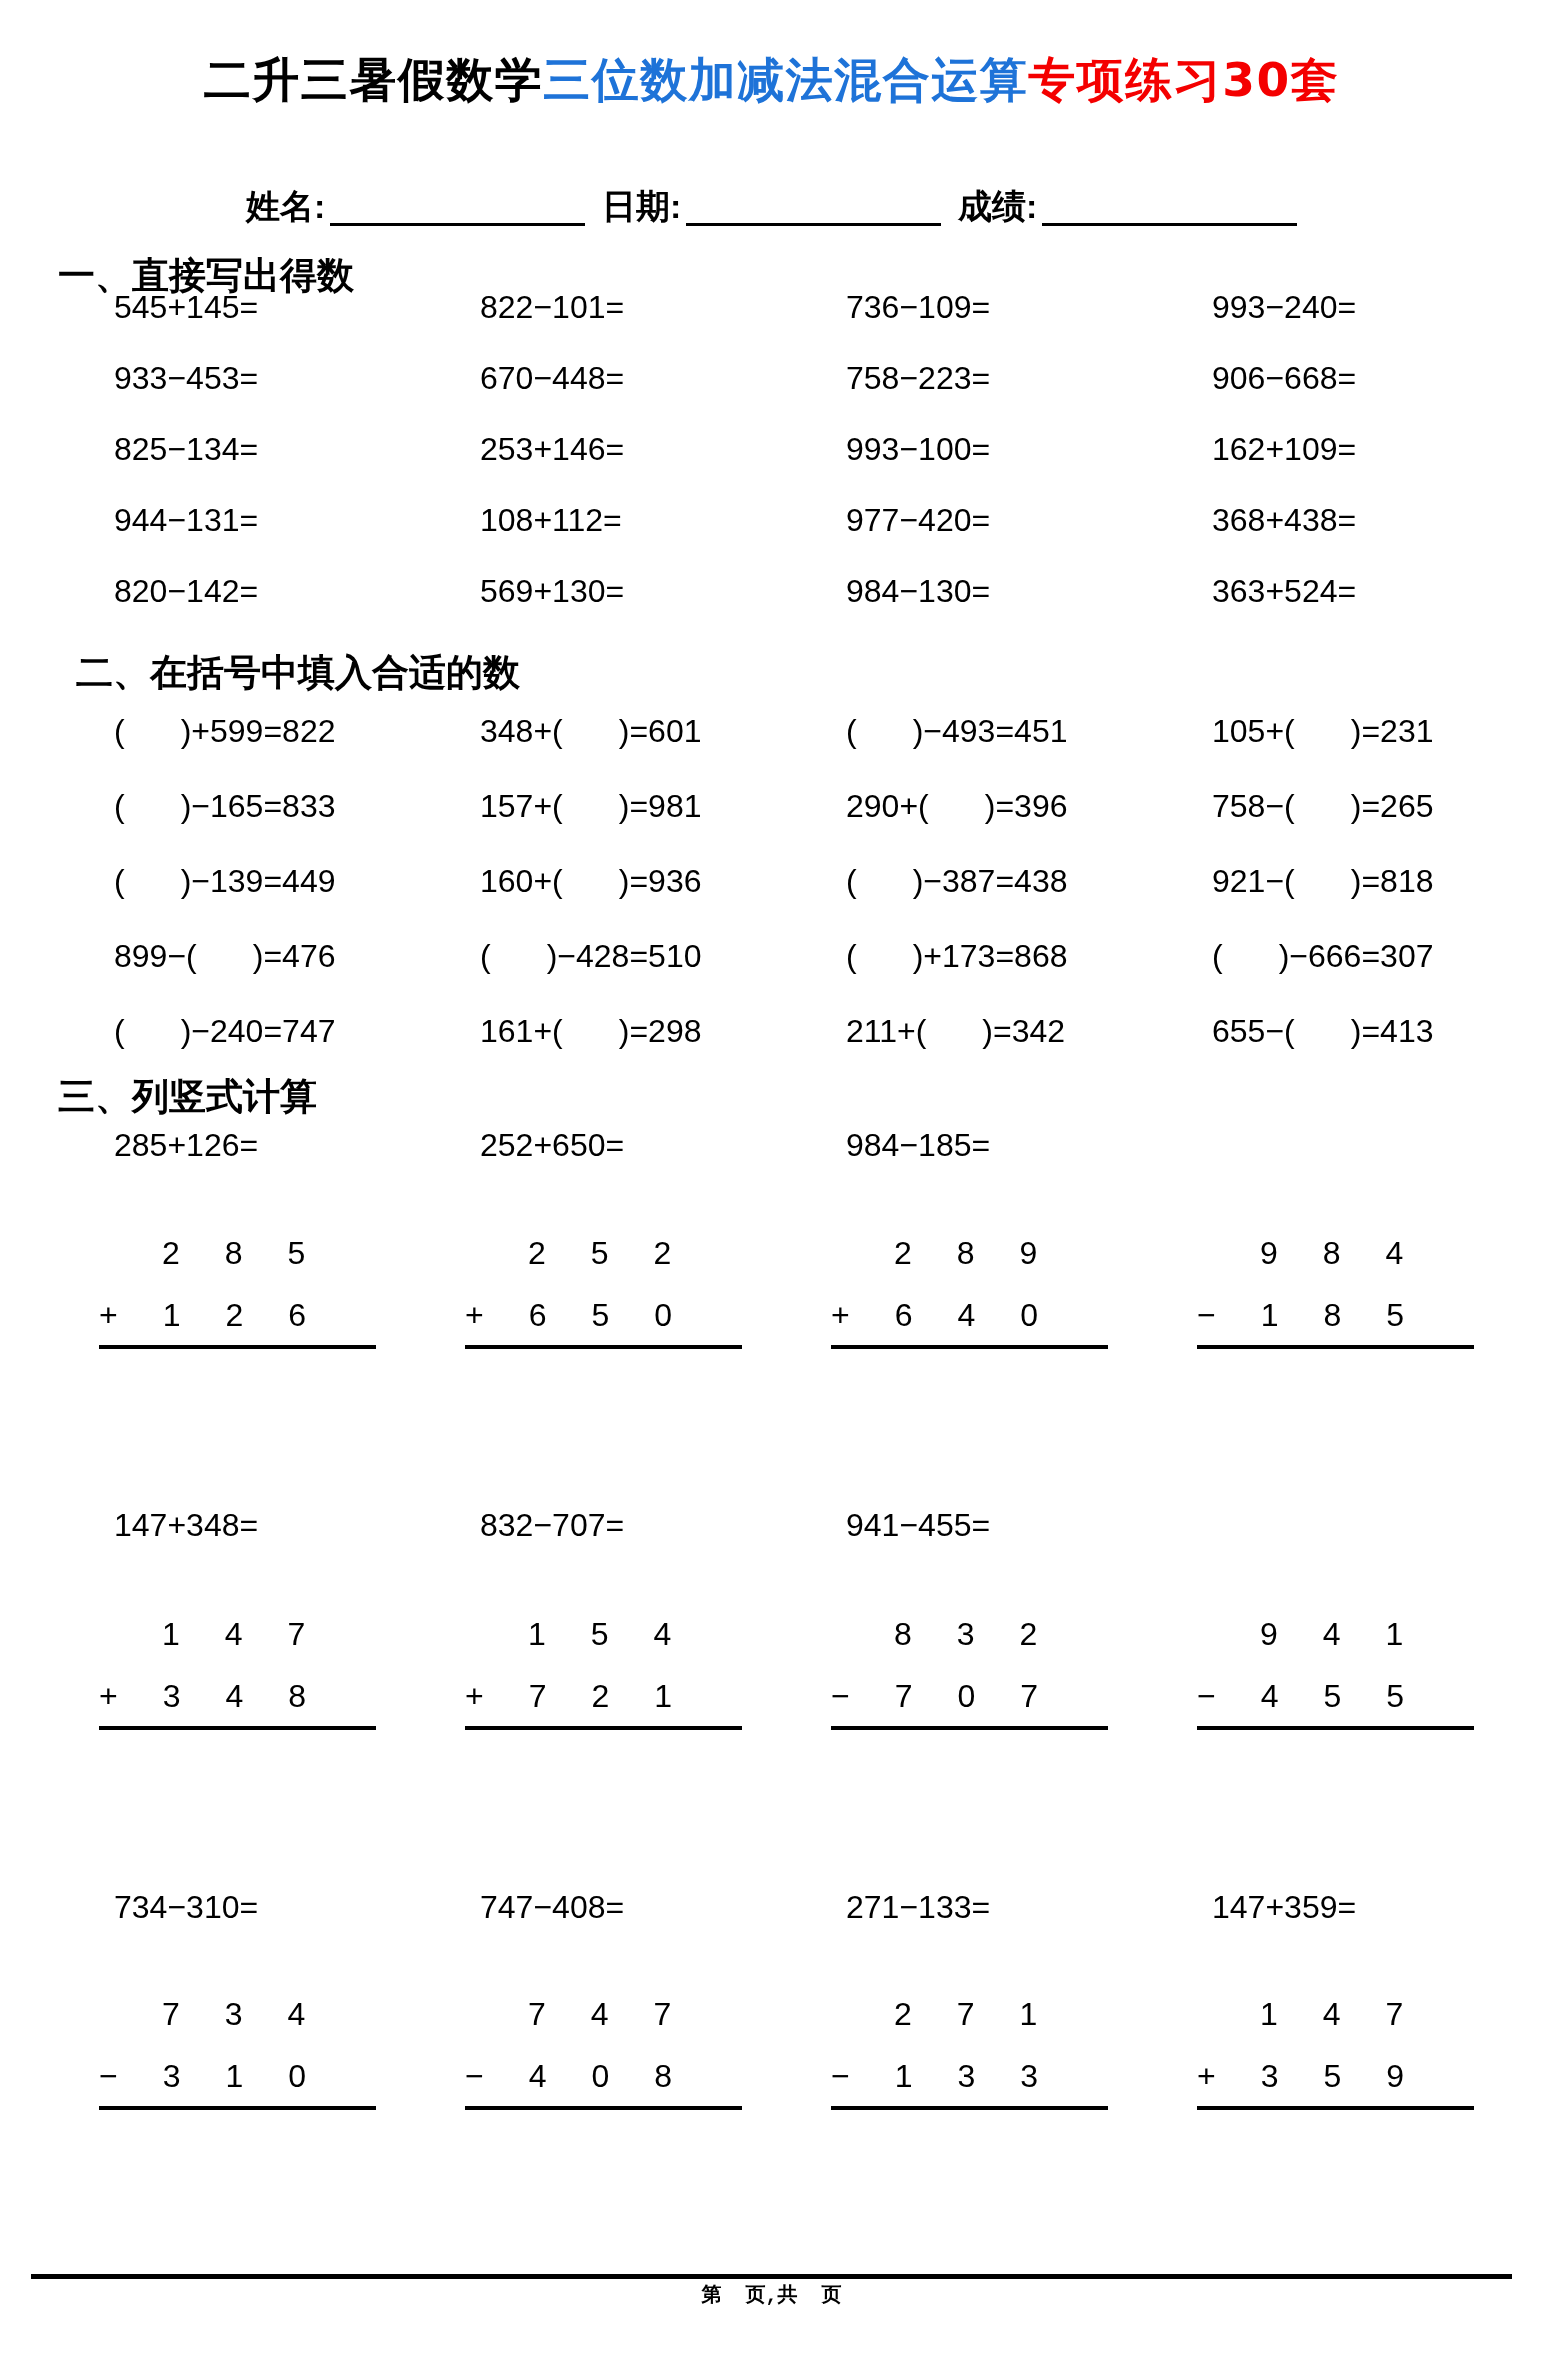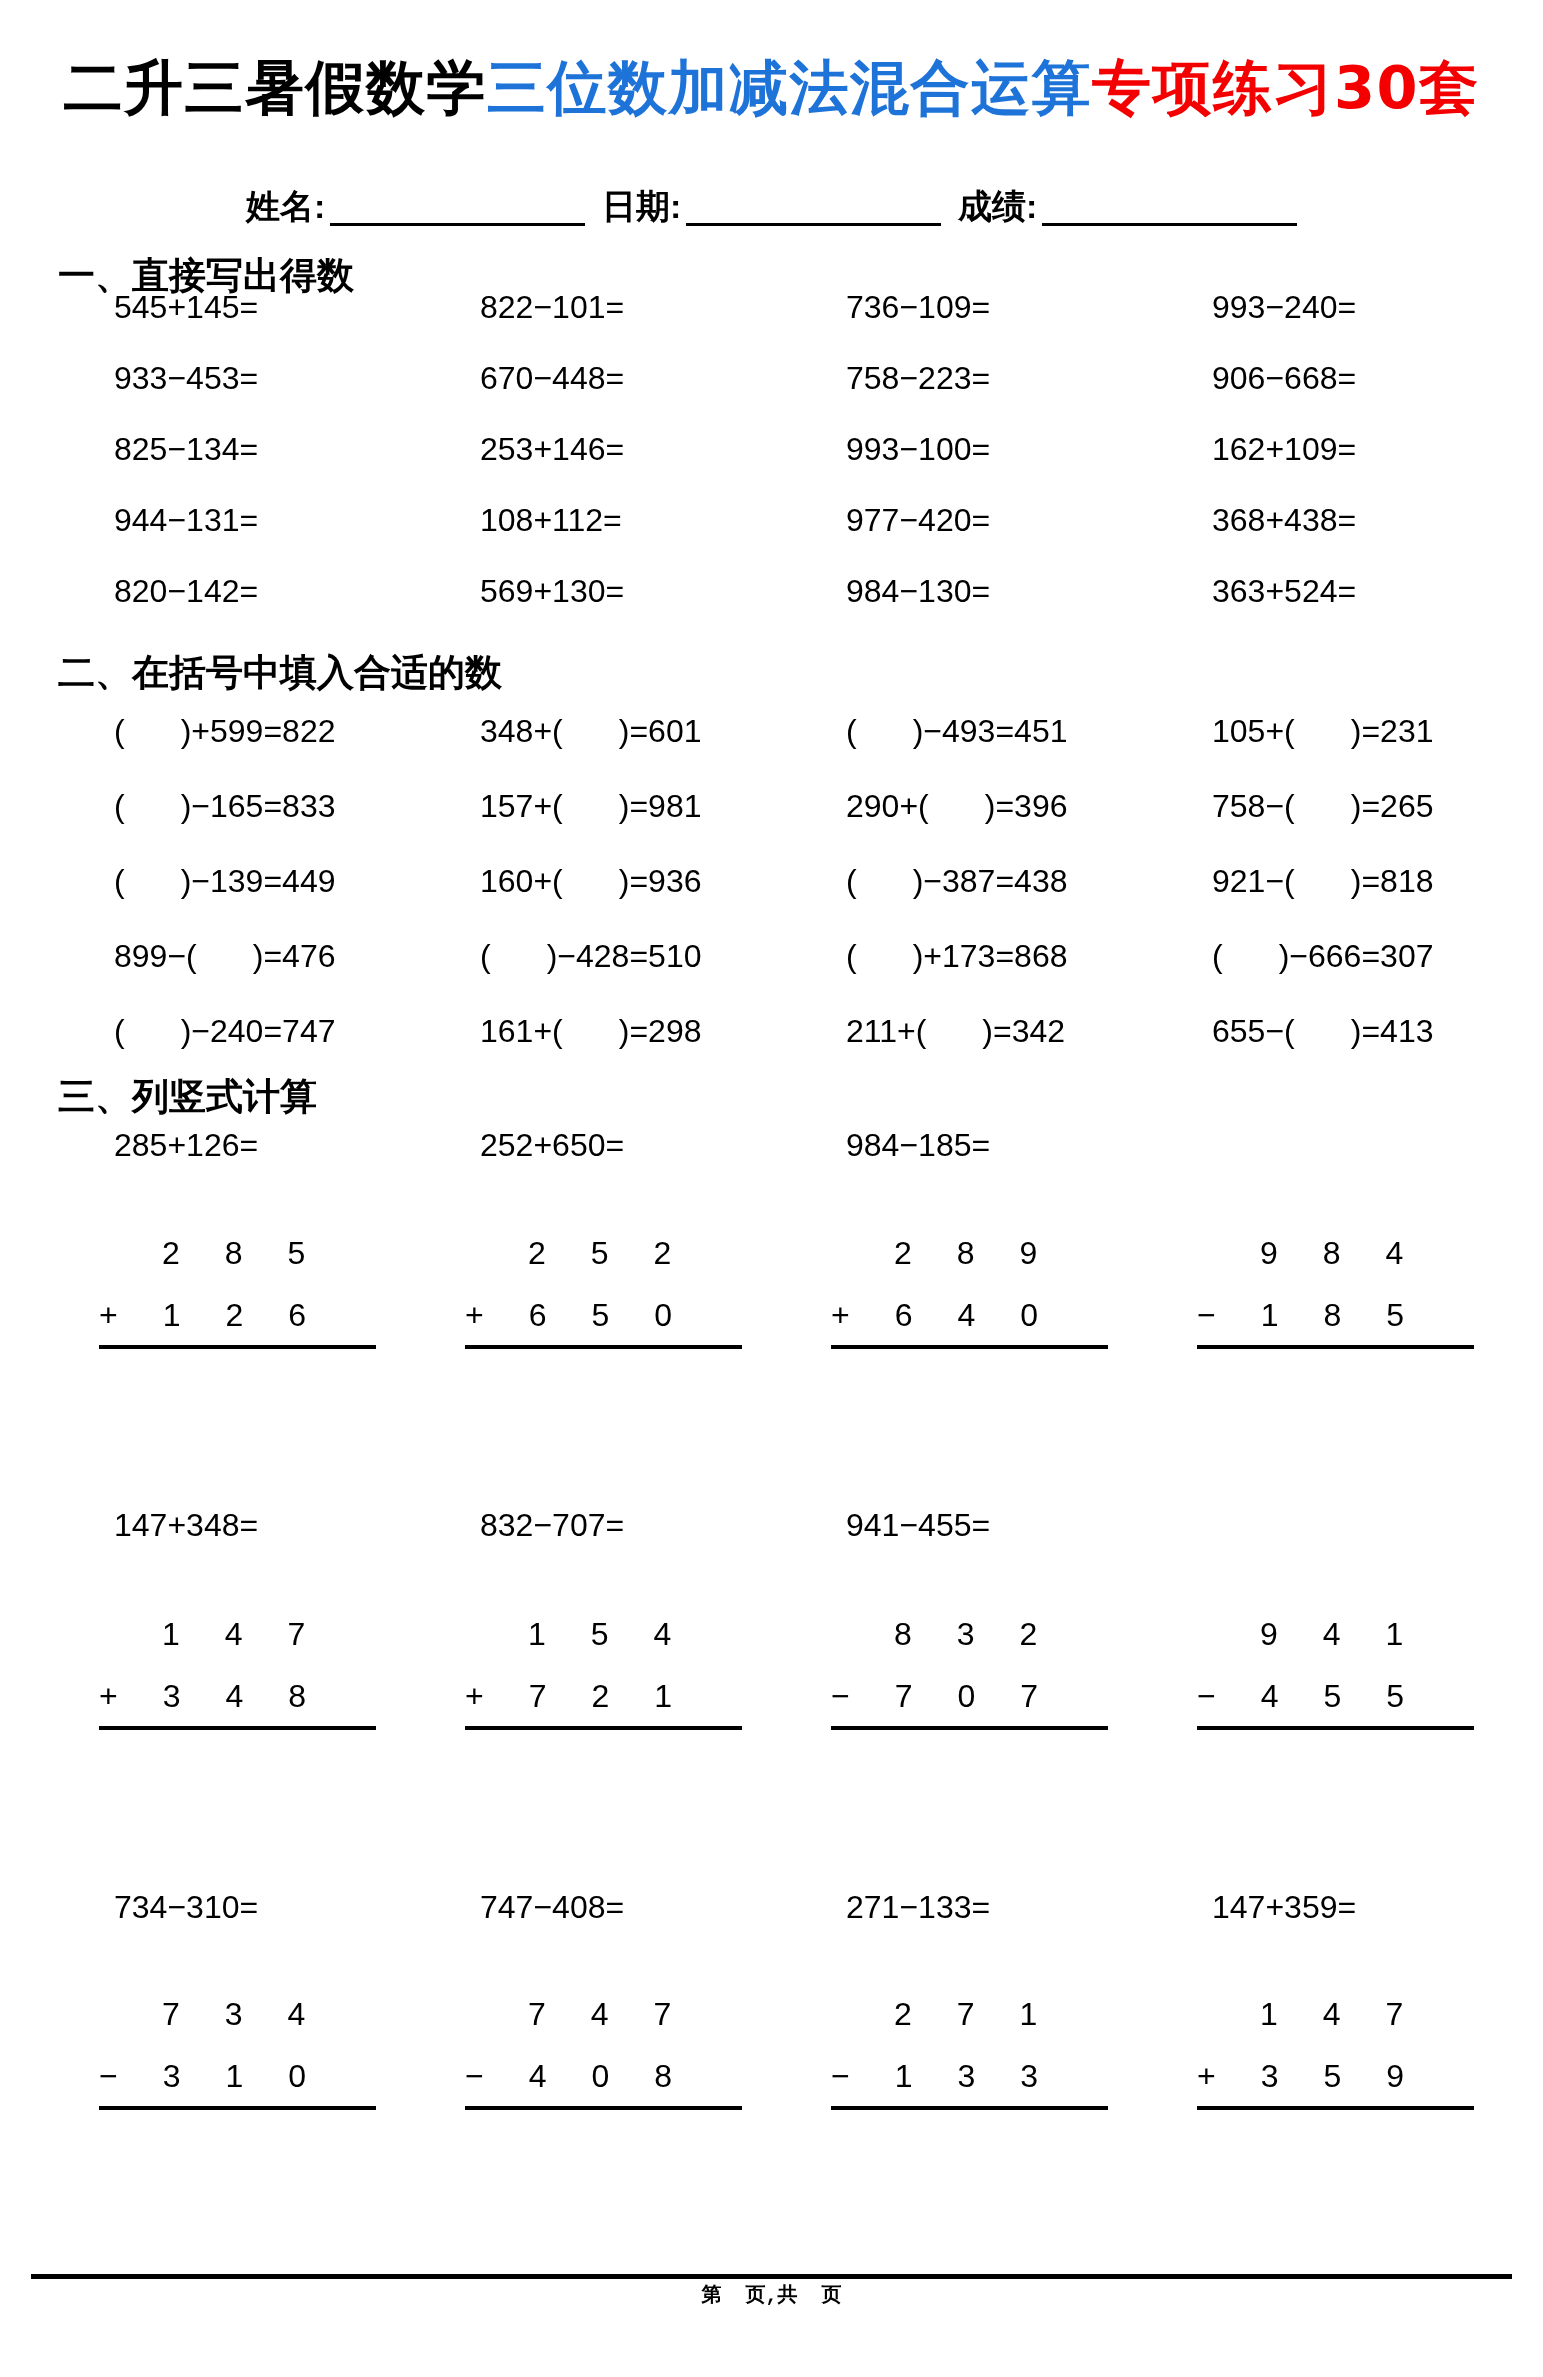--- a/index.html
+++ b/index.html
@@ -3,41 +3,41 @@
 <meta charset="utf-8">
 <style>
   html,body { margin:0; padding:0; background:#fff; }
   .page {
     position:relative; width:1543px; height:2377px; background:#ffffff;
     font-family:"Liberation Sans","DejaVu Sans",sans-serif; color:#000;
     overflow:hidden;
   }
   .title {
     position:absolute; top:49px; left:0; width:100%;
-    text-align:center; font-size:59px; font-weight:bold;
+    text-align:center; font-size:47px; font-weight:bold;
     font-family:"DejaVu Sans","Liberation Sans",sans-serif;
     letter-spacing:1.5px; white-space:nowrap;
   }
   .t-blue { color:var(--title-blue,#1E73D8); }
   .t-red  { color:var(--title-red,#F40000); }
   .meta {
     position:absolute; top:184px; left:0; width:100%;
     text-align:center; font-size:34px; font-weight:bold; white-space:nowrap;
   }
   .uline {
     display:inline-block; width:255px; height:34px;
     border-bottom:3.1px solid #000; margin-left:4.6px; margin-right:17px;
     vertical-align:-7.7px;
   }
   .uline.last { margin-right:0; }
   .sec-h {
     position:absolute; left:58px; font-size:37px; font-weight:bold; white-space:nowrap;
   }
   #s1h { top:251px; }
-  #s2h { top:648px; }
+  #s2h { top:648px;margin-left:18px; }
   #s3h { top:1072px; }
   .grid {
     position:absolute; left:114px; display:grid;
     grid-template-columns:repeat(4,366px); font-size:32px;
   }
   #s1g { top:272px; grid-auto-rows:71px; }
   #s2g { top:694px; grid-auto-rows:75px; }
   .labels-row { grid-auto-rows:46px; }
   #g0l { top:1122px; }
   #g1l { top:1502px; }

